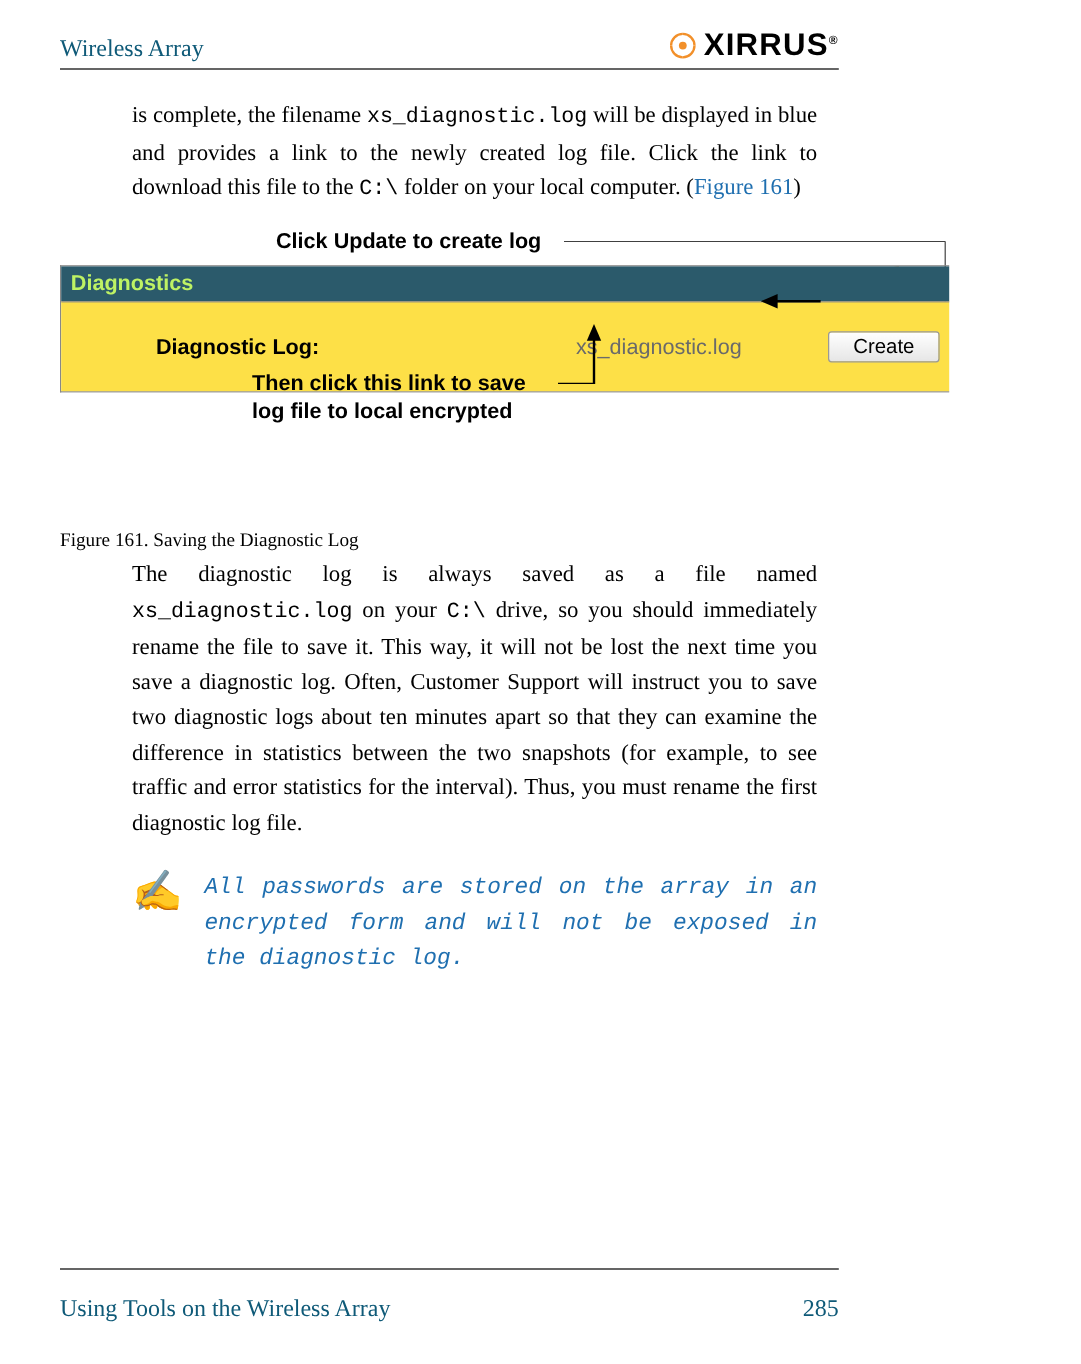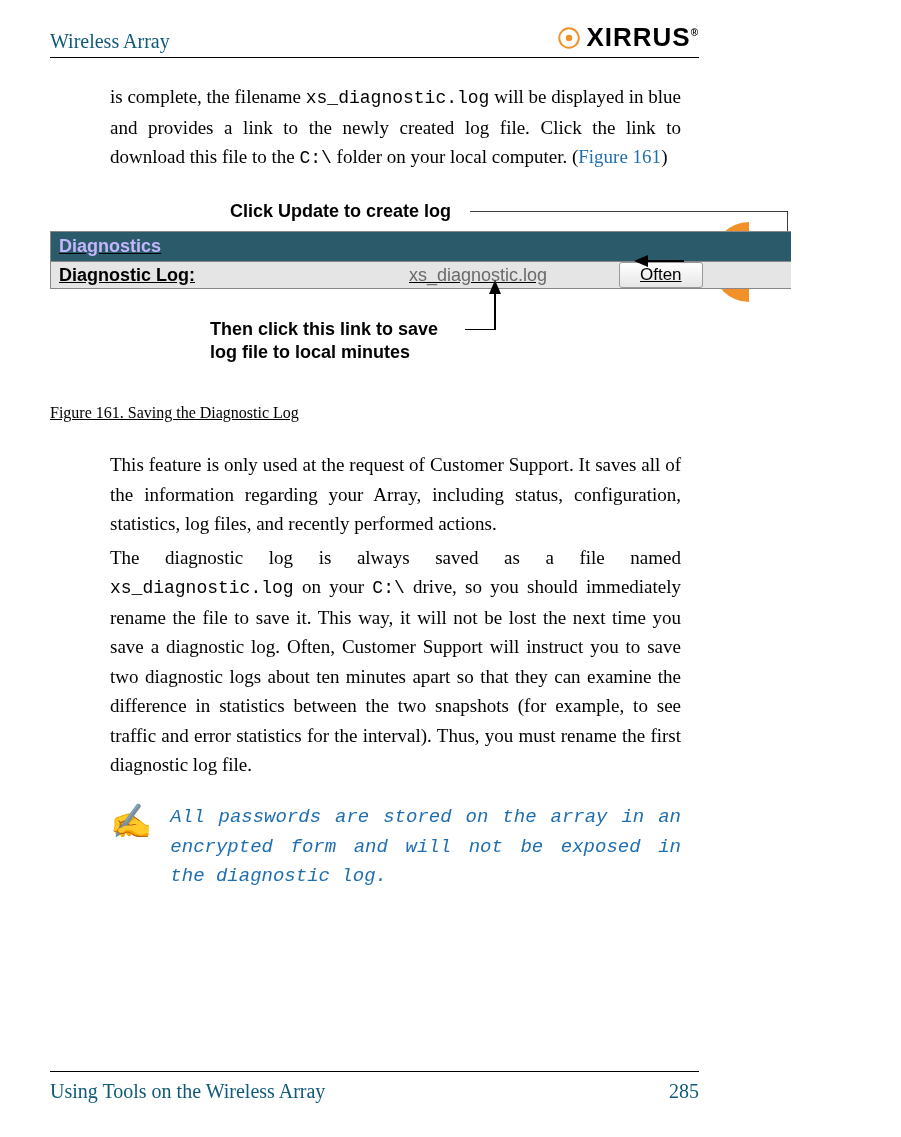--- a/index.html
+++ b/index.html
@@ -54,23 +54,22 @@
   .body-text {
     margin: 24px 18px 0 60px;
     font-size: 19px;
     line-height: 1.55;
     text-align: justify;
   }
   .body-text .mono { font-family: "Courier New", monospace; font-size: 18px; }
   .body-text .figref { color: #1f6fb0; }
 
   .fig-area {
-    margin: 28px 0 0 0;
-    position: relative;
-    text-decoration: underline;
+    margin: 18px 0 0 0;
+    position: relative;
   }
   .annot-top {
     font-family: Arial, Helvetica, sans-serif;
     font-weight: bold;
     font-size: 18px;
     position: absolute;
     top: 0;
     left: 180px;
   }
   .annot-top-line {
@@ -82,33 +81,34 @@
   }
   .diag-box {
     position: relative;
     top: 30px;
     width: 740px;
     border: 1px solid #888;
     border-right: none;
   }
   .diag-title {
     background: #2b5a6b;
-    color: #c4b5fd;
+    color: #bef264;
     font-family: Arial, Helvetica, sans-serif;
     font-weight: bold;
     font-size: 18px;
     padding: 4px 8px;
   }
   .diag-row {
-    background: #e5e5e5;
+    background: #fde047;
     display: flex;
     align-items: center;
-    padding: 0 8px;
+    padding: 24px 8px;
     border-top: 1px solid #888;
     font-family: Arial, Helvetica, sans-serif;
+    justify-content: flex-end;
   }
   .diag-label {
     flex: 0 0 350px;
     font-weight: bold;
     font-size: 18px;
     color: #000;
   }
   .diag-file {
     flex: 0 0 210px;
     color: #6a6a6a;
@@ -178,21 +178,21 @@
     text-align: justify;
     font-family: Liberation Mono, monospace;
   }
 
   .footer-row {
     position: absolute;
     bottom: 34px;
     left: 50px;
     right: 50px;
     border-top: 1px solid #000;
-    padding-top: 8px;
+    padding-top: 22px;
     display: flex;
     justify-content: space-between;
     font-size: 20px;
     color: #0f5a78;
   }
 
   .side-tab {
     position: absolute;
     right: 0;
     top: 222px;
@@ -233,44 +233,43 @@
     <div class="annot-top">Click Update to create log</div>
     <svg class="annot-top-line" viewBox="0 0 318 68" preserveAspectRatio="none">
       <polyline points="0,0 318,0 318,68" stroke="#000" stroke-width="1.5" fill="none"></polyline>
     </svg>
 
     <div class="diag-box">
       <div class="diag-title">Diagnostics</div>
       <div class="diag-row">
         <span class="diag-label">Diagnostic Log:</span>
         <span class="diag-file">xs_diagnostic.log</span>
-        <button class="diag-btn">Often</button>
+        <button class="diag-btn">Create</button>
       </div>
     </div>
 
     <svg class="arrow-in" width="50" height="20">
       <line x1="50" y1="10" x2="12" y2="10" stroke="#000" stroke-width="2"></line>
       <polygon points="0,10 14,4 14,16" fill="#000"></polygon>
     </svg>
 
     <svg class="arrow-up" width="40" height="50">
       <line x1="30" y1="50" x2="30" y2="12" stroke="#000" stroke-width="2"></line>
       <line x1="0" y1="50" x2="30" y2="50" stroke="#000" stroke-width="2"></line>
       <polygon points="30,0 24,14 36,14" fill="#000"></polygon>
     </svg>
 
     <div class="annot-bottom">
       <div>Then click this link to save</div>
-      <div>log file to local minutes</div>
+      <div>log file to local encrypted</div>
     </div>
 
     <div class="fig-caption">Figure 161. Saving the Diagnostic Log</div>
   </div>
 
-  <div class="para">This feature is only used at the request of Customer Support. It saves all of the information regarding your Array, including status, configuration, statistics, log files, and recently performed actions.</div>
 
   <div class="para" style="margin-top:4px;">
     <span>The diagnostic log is always saved as a file named </span><span class="mono">xs_diagnostic.log</span><span> on your </span><span class="mono">C:\</span><span> drive, so you should immediately rename the file to save it. This way, it will not be lost the next time you save a diagnostic log. Often, Customer Support will instruct you to save two diagnostic logs about ten minutes apart so that they can examine the difference in statistics between the two snapshots (for example, to see traffic and error statistics for the interval). Thus, you must rename the first diagnostic log file.</span>
   </div>
 
   <div class="note-row">
     <span class="hand-icon">✍</span>
     <span class="note-text">All passwords are stored on the array in an encrypted form and will not be exposed in the diagnostic log.</span>
   </div>
 

